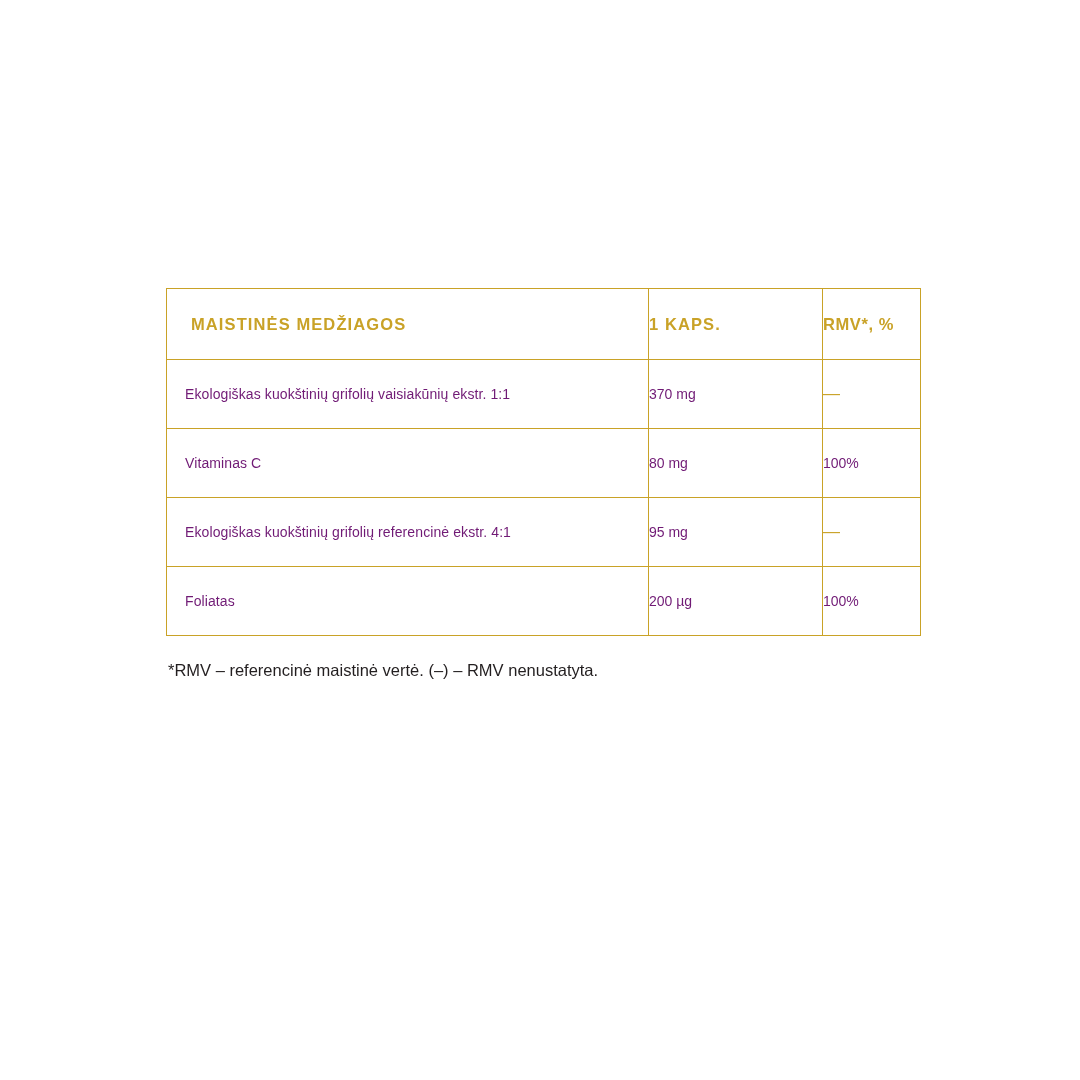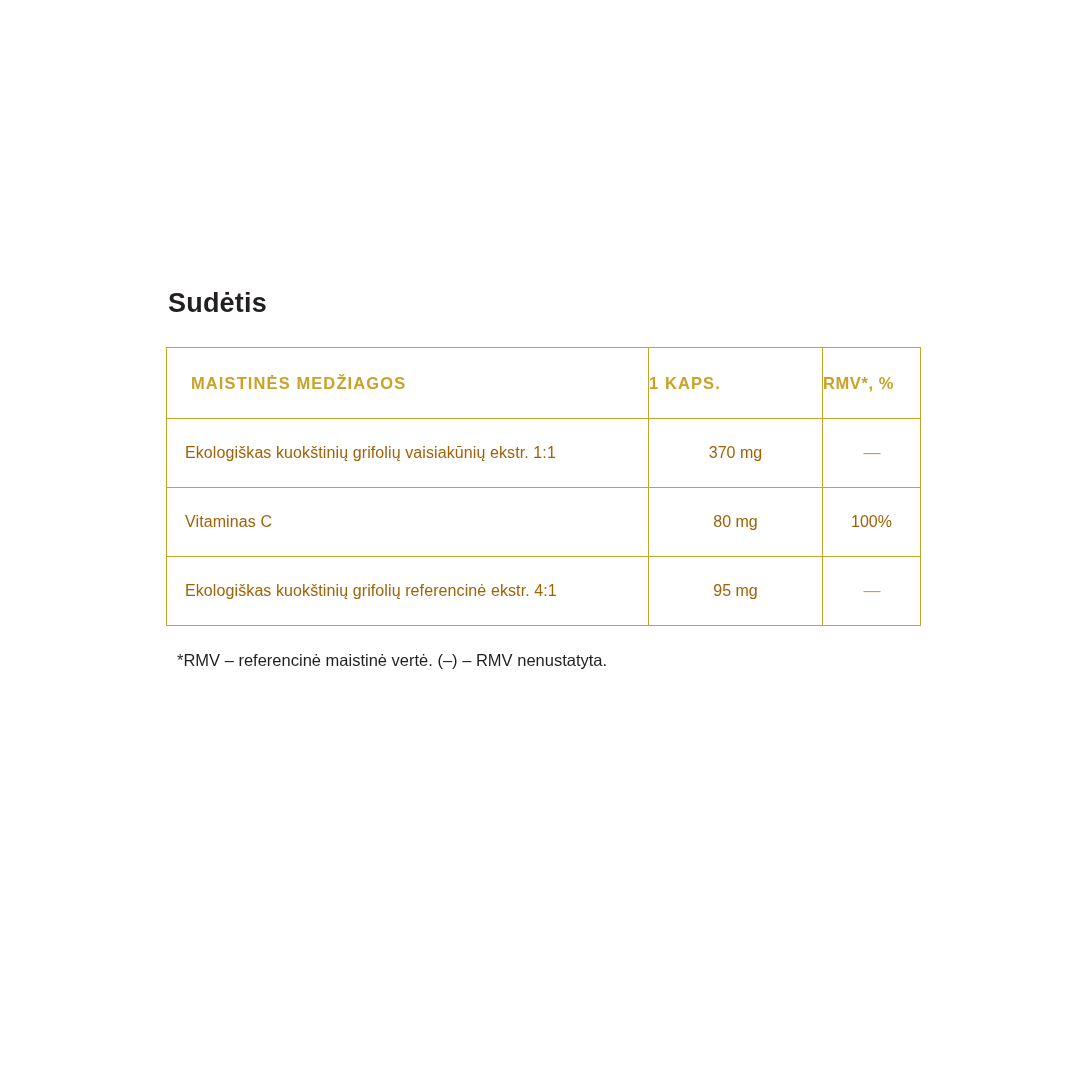--- a/index.html
+++ b/index.html
@@ -57,55 +57,54 @@
   thead th.h-dose,
   thead th.h-rmv {
     text-align: left;
   }
   thead th.h-rmv {
     letter-spacing: 0.6px;
   }
 
   tbody td {
     height: 68px;
-    font-size: 16px;
-    color: #a16207;
+    font-size: 14px;
+    color: #701a75;
     font-weight: normal;
   }
   tbody td.c-name {
     text-align: left;
     padding-left: 18px;
     letter-spacing: 0.1px;
   }
   tbody td.c-dose,
   tbody td.c-rmv {
-    text-align: center;
+    text-align: left;
   }
   tbody td.c-rmv.dash {
     color: #c9a227;
     font-size: 17px;
     letter-spacing: -1px;
   }
 
   .footnotes {
     margin-top: 22px;
     margin-left: 2px;
     font-size: 16.5px;
     line-height: 1.55;
     color: #231f20;
     width: 760px;
   }
-  .footnotes p { margin: 9px; }
+  .footnotes p { margin: 0; }
 </style>
 </head>
 <body>
 
 <div class="sheet">
 
-  <h1 class="page-title">Sudėtis</h1>
 
   <table class="nutrition">
     <colgroup>
       <col class="col-name">
       <col class="col-dose">
       <col class="col-rmv">
     </colgroup>
     <thead>
       <tr>
         <th class="h-name">MAISTINĖS MEDŽIAGOS</th>
@@ -122,20 +121,25 @@
       <tr>
         <td class="c-name">Vitaminas C</td>
         <td class="c-dose">80 mg</td>
         <td class="c-rmv">100%</td>
       </tr>
       <tr>
         <td class="c-name">Ekologiškas kuokštinių grifolių referencinė ekstr. 4:1</td>
         <td class="c-dose">95 mg</td>
         <td class="c-rmv dash">—</td>
       </tr>
+      <tr>
+        <td class="c-name">Foliatas</td>
+        <td class="c-dose">200 µg</td>
+        <td class="c-rmv">100%</td>
+      </tr>
     </tbody>
   </table>
 
   <div class="footnotes">
     <p>*RMV – referencinė maistinė vertė. (–) – RMV nenustatyta.</p>
   </div>
 
 </div>
 
 </body></html>

